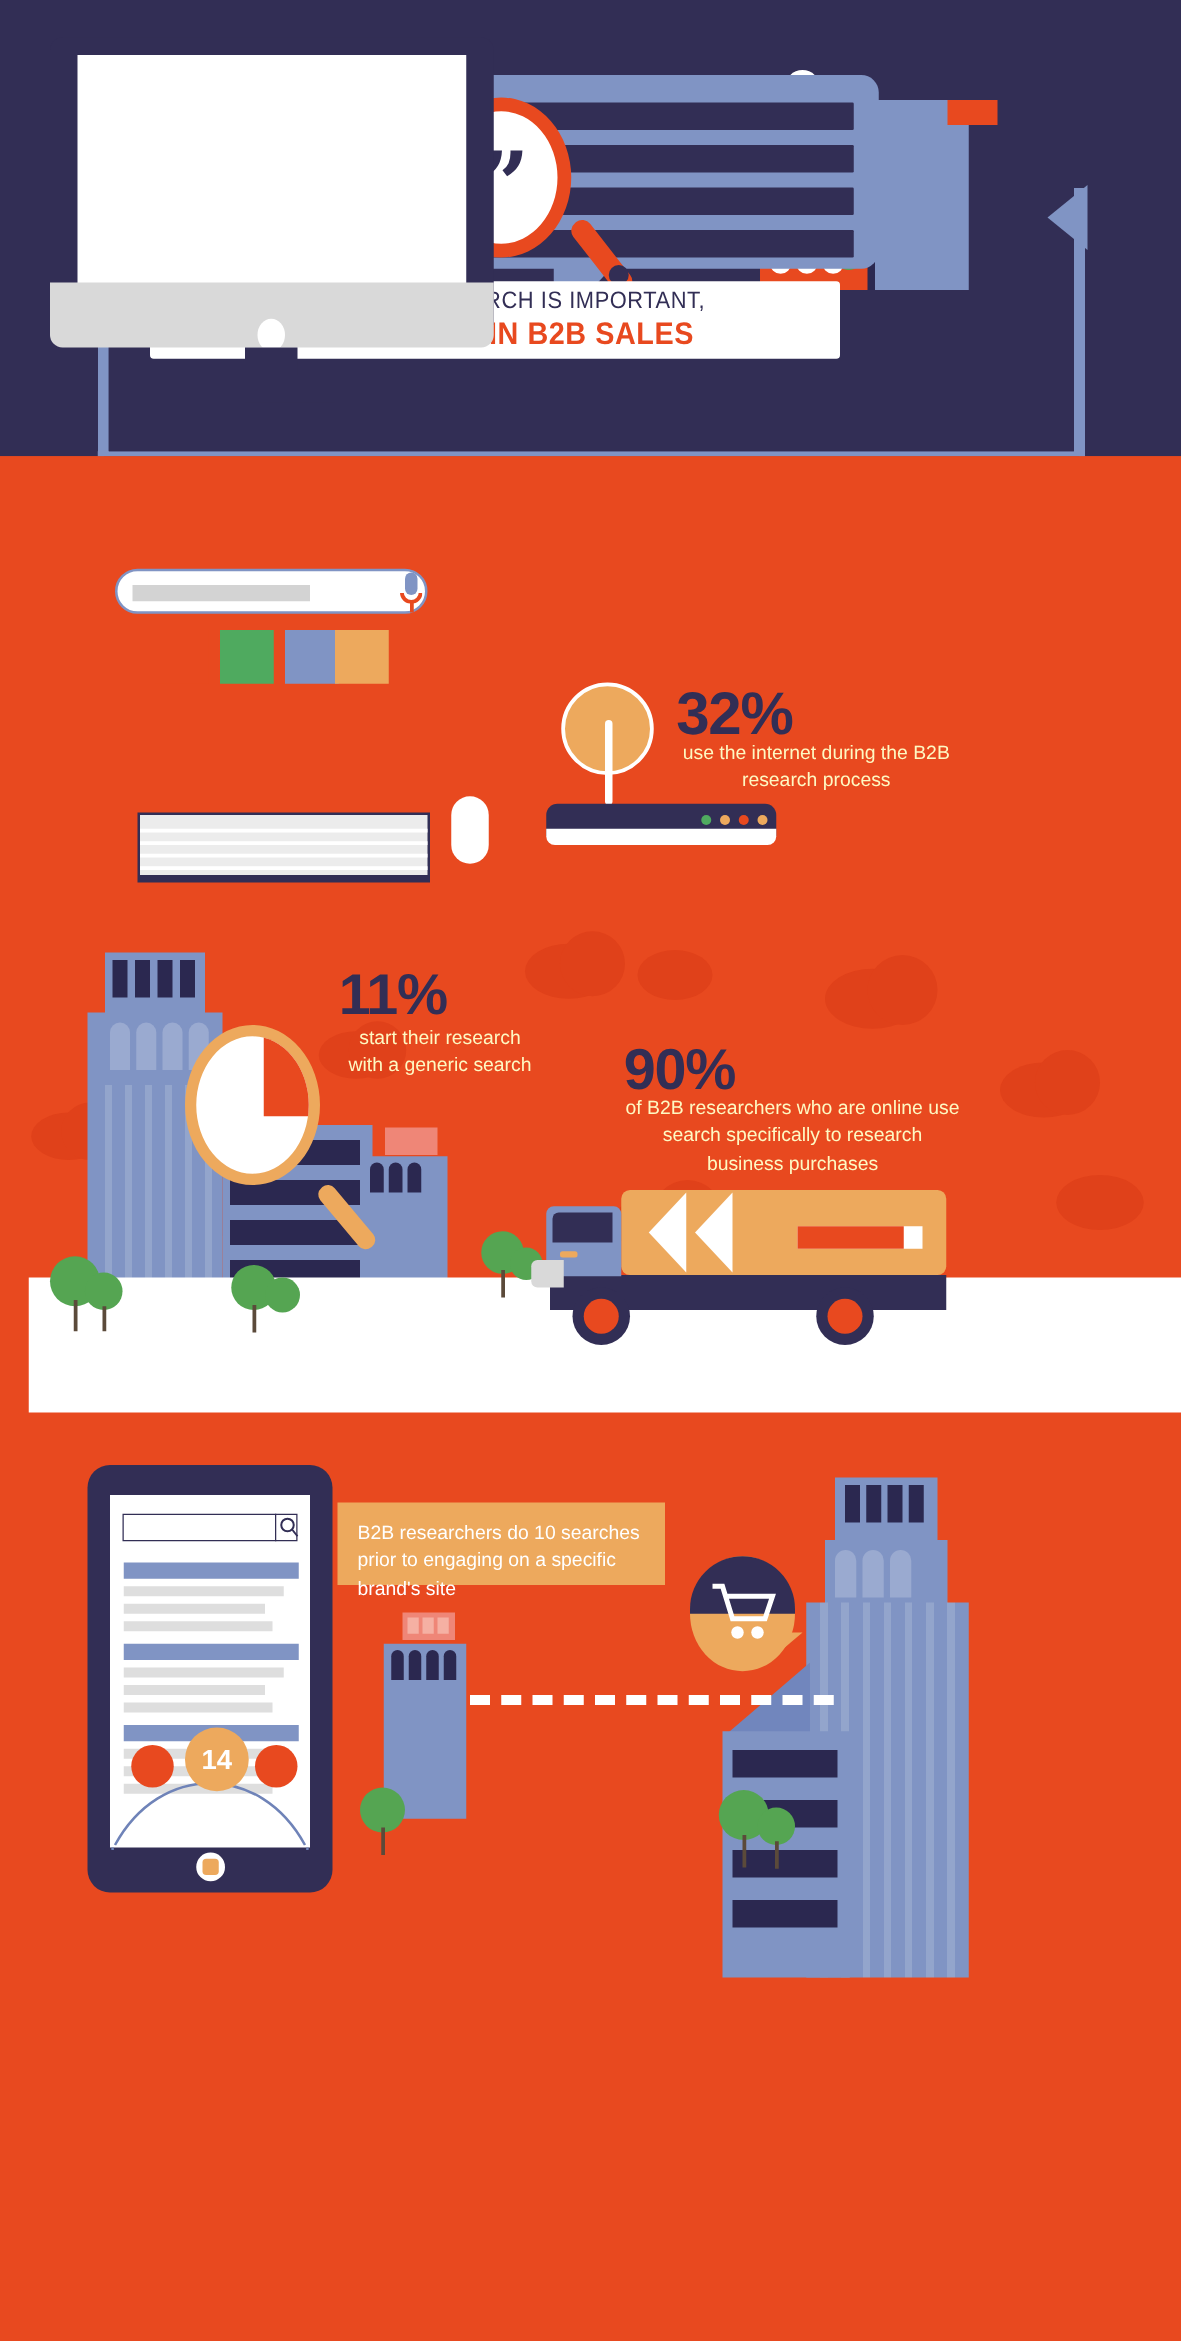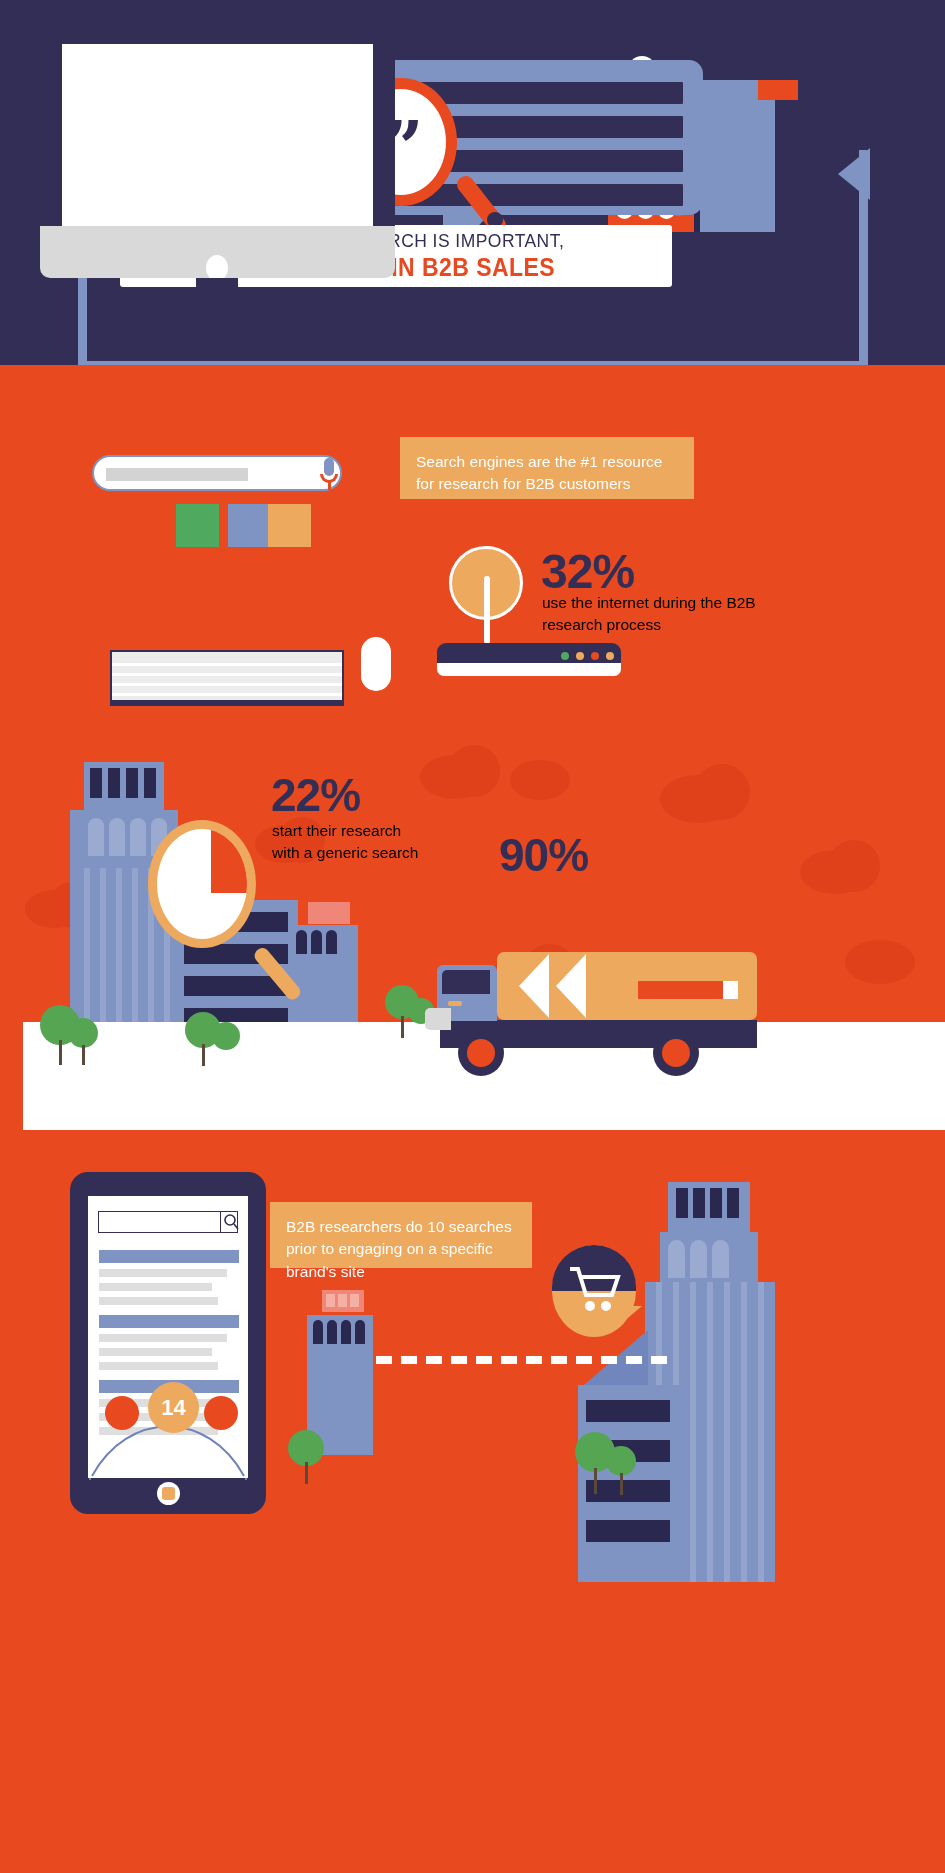--- a/index.html
+++ b/index.html
@@ -113,21 +113,21 @@
 
   .callout {
     position:absolute; background:#eda95d; color:#fff;
     font-size:15.5px; line-height:1.45; padding:14px 16px;
   }
 
   .big-pct {
     position:absolute; color:#322e55; font-weight:bold;
     font-family:"Liberation Sans", sans-serif; letter-spacing:-1px;
   }
-  .pct-desc { position:absolute; color:#000000; font-size:15.5px; line-height:1.45; }
+  .pct-desc { position:absolute; color:#fef9c3; font-size:15.5px; line-height:1.45;text-align:center; }
 
   .dish-circle { position:absolute; left:449px; top:546px; width:74px; height:74px;
     background:#eda95d; border:3px solid #fff; border-radius:50%; }
   .dish-pole { position:absolute; left:484px; top:576px; width:6px; height:68px;
     background:#fff; border-radius:3px; }
   .router { position:absolute; left:437px; top:643px; width:184px; height:26px;
     background:#322e55; border-radius:9px 9px 0 0; }
   .router-base { position:absolute; left:437px; top:663px; width:184px; height:13px;
     background:#fff; border-radius:0 0 7px 7px; }
   .router-bars { position:absolute; left:451px; top:649px; width:30px; height:14px; }
@@ -319,21 +319,20 @@
   <div class="swatch" style="left:268px;background:#eda95d;"></div>
 
   <div class="keyboard"></div>
   <div class="kb-inner"></div>
   <div class="kb-line" style="top:663px;"></div>
   <div class="kb-line" style="top:673px;"></div>
   <div class="kb-line" style="top:683px;"></div>
   <div class="kb-line" style="top:693px;"></div>
   <div class="mouse"></div>
 
-  <div class="callout" style="left:400px;top:437px;width:294px;height:62px;">Search engines are the #1 resource for research for B2B customers</div>
 
   <div class="dish-circle"></div>
   <div class="dish-pole"></div>
   <div class="router">
     <div class="router-bars">
       <div class="router-bar"></div>
         <div class="router-bar"></div>
         <div class="router-bar"></div>
       <div class="router-bar"></div>
         <div class="router-bar"></div>
@@ -397,24 +396,25 @@
     <div class="win" style="left:0;top:0;width:11px;height:24px;background:#2b2850;border-radius:6px 6px 0 0;"></div>
     <div class="win" style="left:15px;top:0;width:11px;height:24px;background:#2b2850;border-radius:6px 6px 0 0;"></div>
     <div class="win" style="left:30px;top:0;width:11px;height:24px;background:#2b2850;border-radius:6px 6px 0 0;"></div>
   </div>
 
   <div class="mag2">
     <div class="mag2-pie"></div>
   </div>
   <div class="mag2-handle"></div>
 
-  <div class="big-pct" style="left:271px;top:768px;font-size:46px;">22%</div>
+  <div class="big-pct" style="left:271px;top:768px;font-size:46px;">11%</div>
   <div class="pct-desc" style="left:272px;top:820px;width:160px;">start their research with a generic search</div>
 
   <div class="big-pct" style="left:499px;top:828px;font-size:46px;">90%</div>
+  <div class="pct-desc" style="left:500px;top:876px;width:268px;">of B2B researchers who are online use search specifically to research business purchases</div>
 
   <div class="white-road"></div>
 
   <div class="tree-t" style="left:40px;top:1005px;width:40px;height:40px;"></div>
   <div class="tree-trunk" style="left:59px;top:1040px;height:25px;"></div>
   <div class="tree-t" style="left:68px;top:1018px;width:30px;height:30px;"></div>
   <div class="tree-trunk" style="left:82px;top:1045px;height:20px;"></div>
   <div class="tree-t" style="left:185px;top:1012px;width:36px;height:36px;"></div>
   <div class="tree-trunk" style="left:202px;top:1044px;height:22px;"></div>
   <div class="tree-t" style="left:212px;top:1022px;width:28px;height:28px;"></div>

